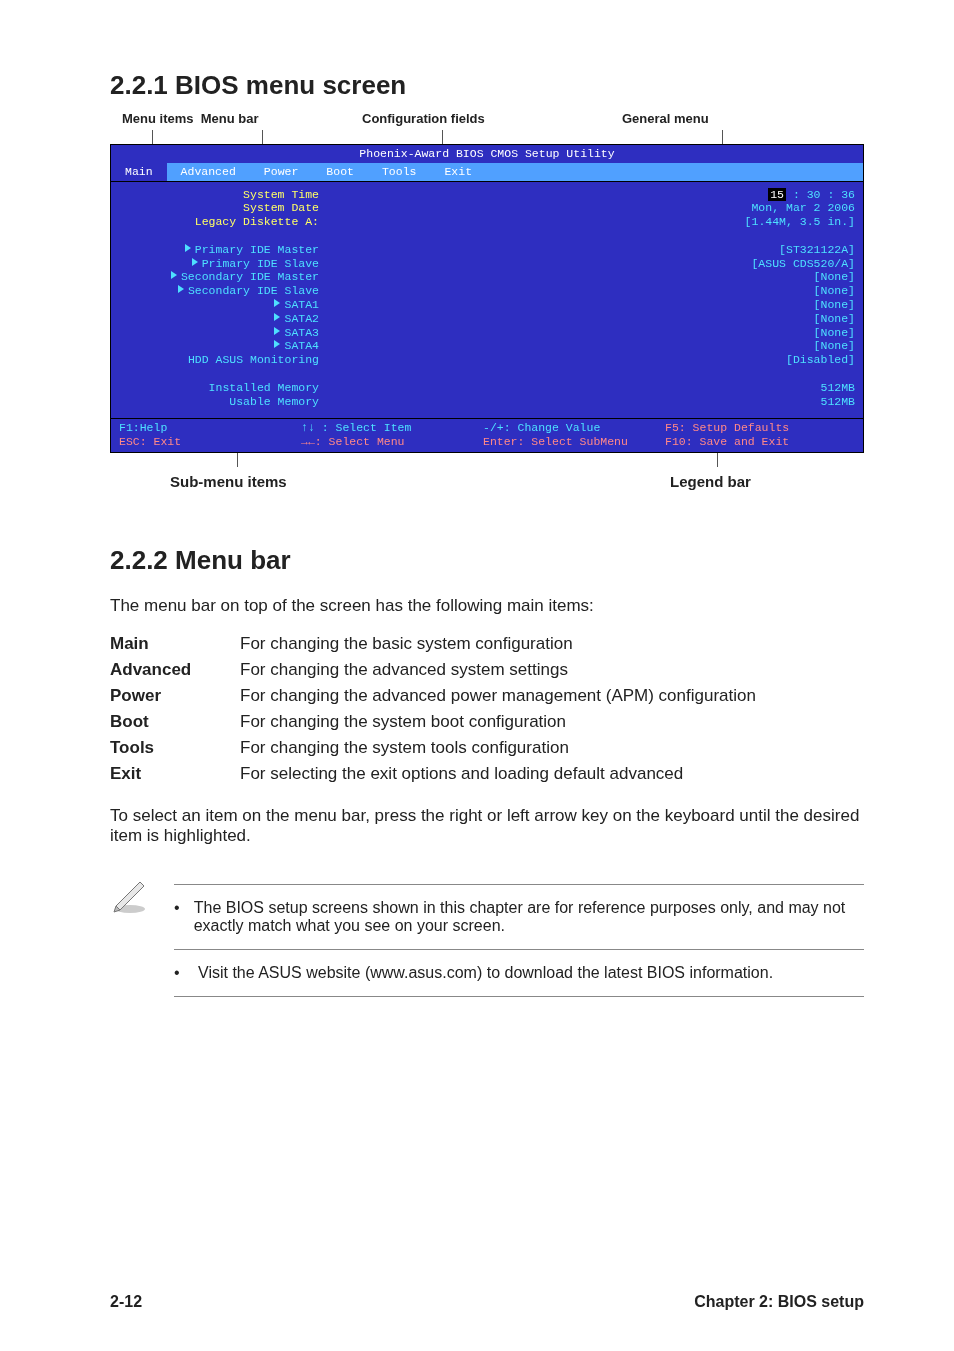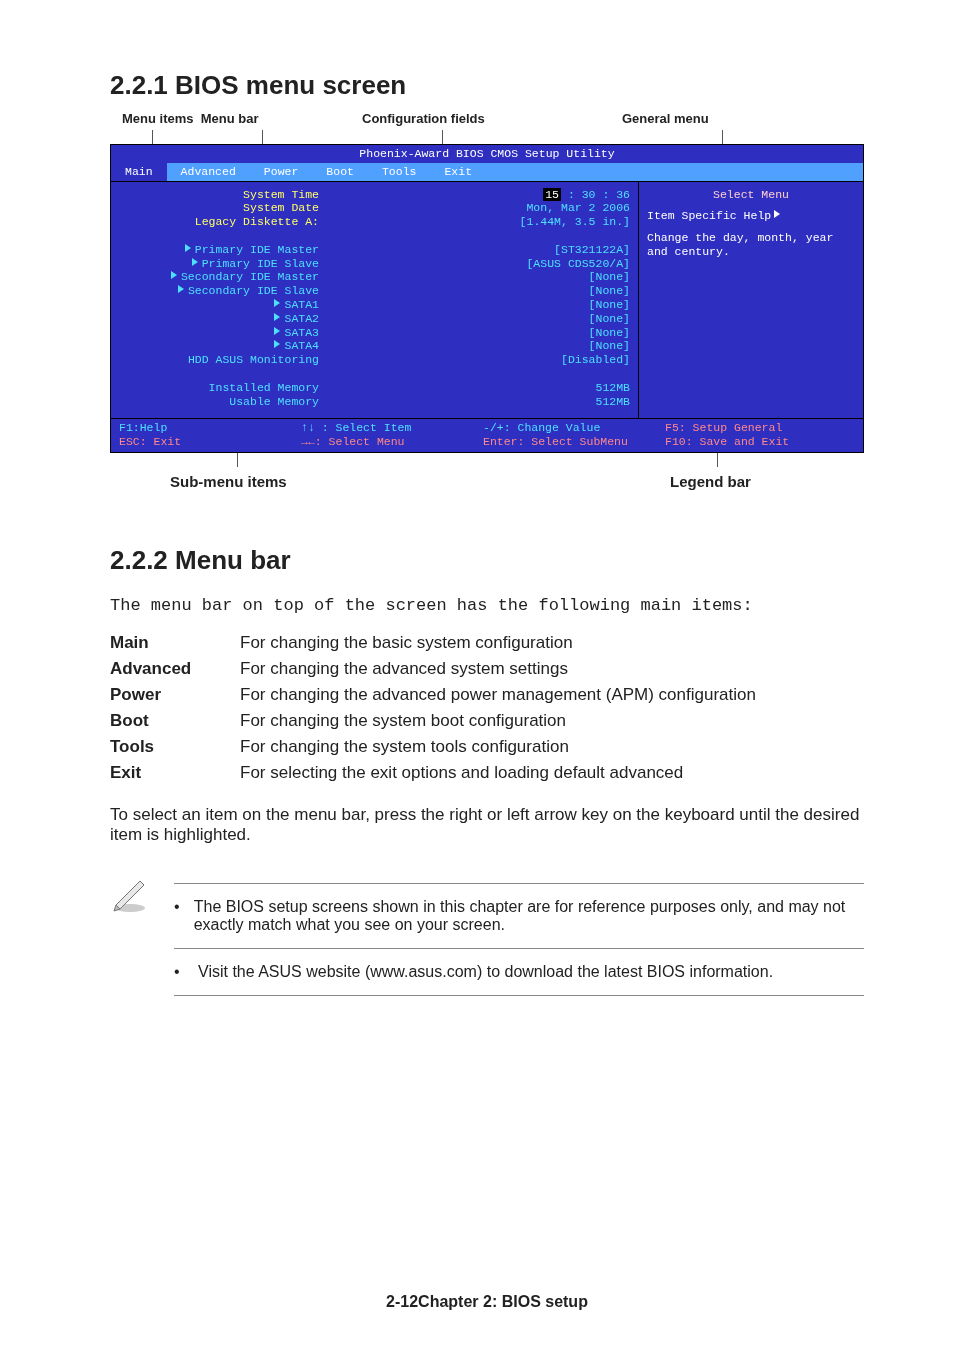--- a/index.html
+++ b/index.html
@@ -142,21 +142,20 @@
   }
   .ticklines2 .tick {
     position: absolute;
     bottom: 0;
     height: 14px;
     border-left: 1px solid #555;
   }
   .menubar-desc {
     font-size: 17px;
     margin: 20px 0 18px 0;
-    font-family: Liberation Mono, monospace;
   }
   .menu-table { font-size: 17px; }
   .menu-table .mrow { display: flex; margin-bottom: 6px; }
   .menu-table .mname { width: 130px; font-weight: bold; }
   .menu-table .mdesc { flex: 1; }
   .bottom-note {
     font-size: 17px;
     margin-top: 22px;
     margin-bottom: 24px;
   }
@@ -176,21 +175,21 @@
     margin: 14px 0;
   }
   .note-list .bul { display: flex; gap: 10px; }
   .note-list .bul .dot { width: 14px; }
   .footer {
     position: absolute;
     bottom: 40px;
     left: 110px;
     right: 90px;
     display: flex;
-    justify-content: center;
+    justify-content: space-between;
     font-weight: bold;
     font-size: 16px;
   }
 </style>
 </head>
 <body>
 
 <div class="page">
 
   <h2 class="section-title">2.2.1   BIOS menu screen</h2>
@@ -271,41 +270,36 @@
         <div class="row">&nbsp;</div>
         <div class="row">
             <div class="c1 cyan" style="padding-left:12px;">Installed Memory</div>
             <div class="c2" style="padding-left:28px;">512MB</div>
           </div>
         <div class="row">
             <div class="c1 cyan" style="padding-left:12px;">Usable Memory</div>
             <div class="c2" style="padding-left:28px;">512MB</div>
           </div>
       </div>
-      <div class="bios-right">
-        <div class="select-menu">Select Menu</div>
-        <div class="ish"><span>Item Specific Help</span><span class="help-tri"></span></div>
-        <div class="help-text">Change the day, month, year and century.</div>
-      </div>
     </div>
     <div class="bios-legend">
       <div class="col">
         <div>F1:Help</div>
         <div style="color:#ff8888;">ESC: Exit</div>
       </div>
       <div class="col" style="color:#ff8888;">
         <div style="color:#4ee0ff;">↑↓ : Select Item</div>
         <div>→←: Select Menu</div>
       </div>
       <div class="col">
         <div>-/+: Change Value</div>
         <div style="color:#ff8888;">Enter: Select SubMenu</div>
       </div>
       <div class="col3">
-        <div>F5: Setup General</div>
+        <div>F5: Setup Defaults</div>
         <div>F10: Save and Exit</div>
       </div>
     </div>
   </div>
 
   <div class="ticklines2">
     <div class="tick" style="left:115px;"></div>
     <div class="tick" style="left:595px;"></div>
   </div>
   <div class="bottom-labels">

